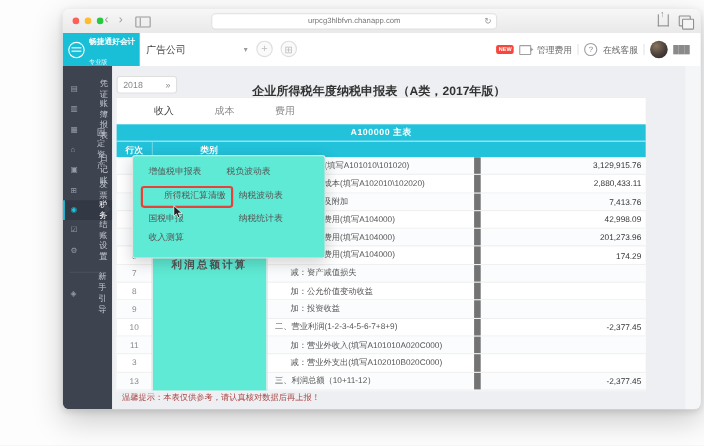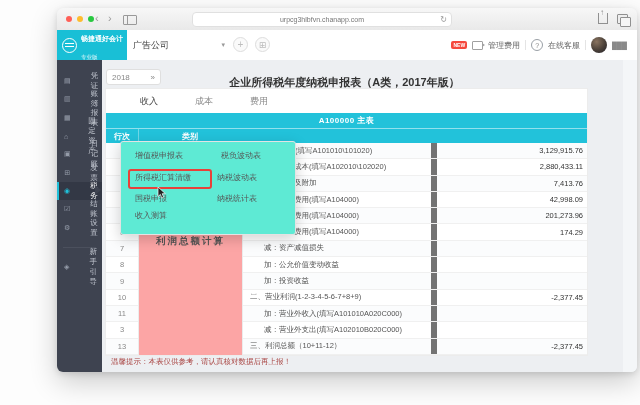--- a/index.html
+++ b/index.html
@@ -79,21 +79,21 @@
   .colhead div:first-child{border-left:none;}
   .tbody{position:relative;}
   .tr{height:15.3px;display:grid;grid-template-columns:32px 103px 190px 1fr;border-bottom:1px solid #f0f0f0;
       font-size:7.5px;}
   .tr:nth-child(even){background:#fbfcfd;}
   .td{display:flex;align-items:center;}
   .td-no{justify-content:center;color:#888;}
   .td-item{padding-left:8px;color:#555;border-left:1px solid #ececec;}
   .td-item.ind{padding-left:22px;}
   .td-amt{justify-content:flex-end;padding-right:4px;color:#333;border-left:6px solid #737373;}
-  .catcol{position:absolute;left:32px;top:0;bottom:0;width:103px;background:#fca5a5;border-left:1px solid #ececec;
+  .catcol{position:absolute;left:32px;top:0;bottom:0;width:103px;background:#5eead4;border-left:1px solid #ececec;
           border-right:1px solid #ececec;display:flex;align-items:center;justify-content:center;z-index:2;}
   .catcol span{font-size:9.5px;font-weight:bold;color:#555;letter-spacing:2px;margin-top:-14px;}
   .note{height:14px;line-height:14px;font-size:7.5px;color:#a94442;padding-left:5px;}
   
   .popover{position:absolute;left:43px;top:133px;width:174px;height:92px;background:#5eead4;border:1px solid #e3e3e3;
            border-radius:3px;box-shadow:0 4px 14px rgba(0,0,0,.18);z-index:60;margin-left:20px;}
   .pitem{position:absolute;font-size:8px;color:#555;white-space:nowrap;cursor:default;}
   .redbox{position:absolute;left:7px;top:27px;width:80px;height:16px;border:2px solid #e8413a;border-radius:3px;z-index:2;}
   .cursor-ic{position:absolute;left:36px;top:44px;z-index:3;}
   .ptr{position:absolute;left:38px;top:177px;width:0;height:0;border-top:5px solid transparent;
@@ -297,24 +297,24 @@
           <div class="td td-amt">-2,377.45</div>
           </div>
       </div>
       <div class="note">温馨提示：本表仅供参考，请认真核对数据后再上报！</div>
     </div>
   </div>
 
   <div class="popover">
     <div class="redbox"></div>
     <span class="pitem" style="left:14px;top:8px;">增值税申报表</span>
-    <span class="pitem" style="left:14px;top:30px;">所得税汇算清缴</span>
+    <span class="pitem" style="left:28px;top:30px;">所得税汇算清缴</span>
     <span class="pitem" style="left:14px;top:51px;">国税申报</span>
     <span class="pitem" style="left:14px;top:68px;">收入测算</span>
-    <span class="pitem" style="left:100px;top:8px;">税负波动表</span>
+    <span class="pitem" style="left:85px;top:8px;">税负波动表</span>
     <span class="pitem" style="left:96px;top:30px;">纳税波动表</span>
     <span class="pitem" style="left:96px;top:51px;">纳税统计表</span>
     <svg class="cursor-ic" width="10" height="13" viewBox="0 0 10 13">
       <path d="M1 1 L1 10.5 L3.4 8.4 L4.8 12 L6.6 11.2 L5.2 7.7 L8.4 7.7 Z" fill="#222" stroke="#fff" stroke-width="0.7"></path>
     </svg>
   </div>
   <div class="ptr"></div>
 
 </div>
 

